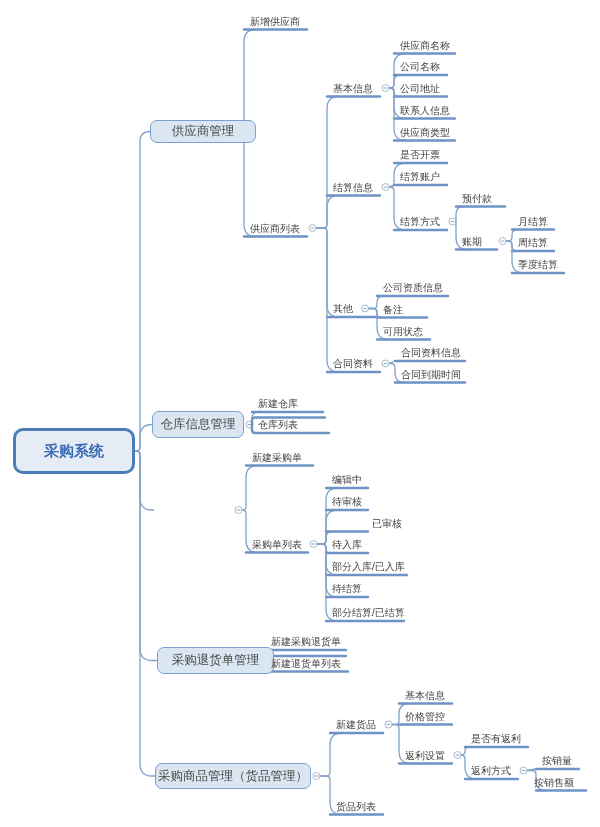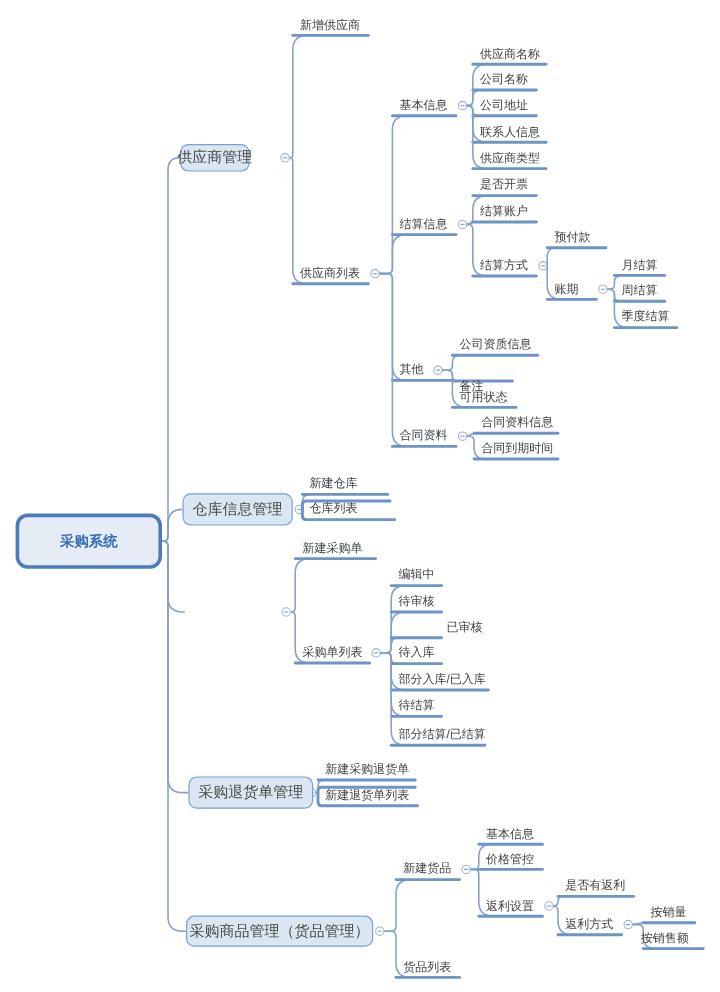--- a/index.html
+++ b/index.html
@@ -13,21 +13,21 @@
     position:absolute;white-space:nowrap;font-size:10px;line-height:12px;
     color:#3f3f3f;cursor:default;
   }
   .topic-box{
     position:absolute;box-sizing:border-box;display:flex;align-items:center;justify-content:center;
     white-space:nowrap;font-size:12.5px;color:#4a4a44;
     background:#dbe6f3;border:1.5px solid #7aa0cf;border-radius:7px;cursor:default;
   }
   .topic-root{
     position:absolute;box-sizing:border-box;display:flex;align-items:center;justify-content:center;
-    white-space:nowrap;font-size:12px;font-weight:bold;color:#3a6cb4;
+    white-space:nowrap;font-size:15px;font-weight:bold;color:#3a6cb4;
     background:#e5ecf6;border:3px solid #4a7db9;border-radius:10px;cursor:default;
   }
 </style>
 </head>
 <body>
 
 <div id="canvas">
   <svg id="edges" width="600" height="827">
       <path d="M135 451 L136 451 Q140 451 140 447 L140 141.5 Q140 131.5 150 131.5" fill="none" stroke="#84a1c8" stroke-width="1.3"></path>
       <g>
@@ -186,58 +186,58 @@
       </g>
       <path d="M527 770.5 L536 769" fill="none" stroke="#84a1c8" stroke-width="1.3"></path>
       <line x1="536" y1="769" x2="579" y2="769" stroke="#6e93c6" stroke-width="2.4" stroke-linecap="round"></line>
       <path d="M527 770.5 L532 770.5 Q536 770.5 536 774.5 L536 780.5 Q536 790.5 546 790.5" fill="none" stroke="#84a1c8" stroke-width="1.3"></path>
       <line x1="536" y1="790.5" x2="586" y2="790.5" stroke="#6e93c6" stroke-width="2.4" stroke-linecap="round"></line>
       <path d="M320.5 776 L326 776 Q330 776 330 780 L330 802.5 Q330 814.5 342 814.5" fill="none" stroke="#84a1c8" stroke-width="1.3"></path>
       <line x1="330" y1="814.5" x2="383" y2="814.5" stroke="#6e93c6" stroke-width="2.4" stroke-linecap="round"></line>
     </svg>
   <div id="nodes">
       <div class="topic-root" style="left: 13px; top: 428px; width: 122px; height: 46px;">采购系统</div>
-      <div class="topic-box" style="left: 150px; top: 120px; width: 58px; height: 23px;">供应商管理</div>
+      <div class="topic-box" style="left: 150px; top: 120px; width: 106px; height: 23px;">供应商管理</div>
       <div class="topic-text" style="left: 250px; top: 15.5px;">新增供应商</div>
       <div class="topic-text" style="left: 250px; top: 222.5px;">供应商列表</div>
       <div class="topic-text" style="left: 333px; top: 82.5px;">基本信息</div>
       <div class="topic-text" style="left: 400px; top: 39.5px;">供应商名称</div>
       <div class="topic-text" style="left: 400px; top: 61px;">公司名称</div>
       <div class="topic-text" style="left: 400px; top: 82.5px;">公司地址</div>
       <div class="topic-text" style="left: 400px; top: 104.5px;">联系人信息</div>
       <div class="topic-text" style="left: 400px; top: 126.5px;">供应商类型</div>
       <div class="topic-text" style="left: 333px; top: 181.5px;">结算信息</div>
       <div class="topic-text" style="left: 400px; top: 149px;">是否开票</div>
       <div class="topic-text" style="left: 400px; top: 171px;">结算账户</div>
       <div class="topic-text" style="left: 400px; top: 216px;">结算方式</div>
       <div class="topic-text" style="left: 462px; top: 192.5px;">预付款</div>
       <div class="topic-text" style="left: 462px; top: 235.5px;">账期</div>
       <div class="topic-text" style="left: 518px; top: 215.5px;">月结算</div>
       <div class="topic-text" style="left: 518px; top: 237px;">周结算</div>
       <div class="topic-text" style="left: 518px; top: 259px;">季度结算</div>
       <div class="topic-text" style="left: 333px; top: 303px;">其他</div>
       <div class="topic-text" style="left: 383px; top: 282px;">公司资质信息</div>
-      <div class="topic-text" style="left: 383px; top: 303.5px; margin-top: 13px;">备注</div>
+      <div class="topic-text" style="left: 383px; top: 303.5px;">备注</div>
       <div class="topic-text" style="left: 383px; top: 325.5px;">可用状态</div>
       <div class="topic-text" style="left: 333px; top: 358px;">合同资料</div>
       <div class="topic-text" style="left: 401px; top: 347px;">合同资料信息</div>
       <div class="topic-text" style="left: 401px; top: 368.5px;">合同到期时间</div>
       <div class="topic-box" style="left: 152px; top: 411px; width: 92px; height: 27px;">仓库信息管理</div>
       <div class="topic-text" style="left: 258px; top: 398px;">新建仓库</div>
       <div class="topic-text" style="left: 258px; top: 419px;">仓库列表</div>
       <div class="topic-text" style="left: 252px; top: 451.5px;">新建采购单</div>
       <div class="topic-text" style="left: 252px; top: 538.5px;">采购单列表</div>
       <div class="topic-text" style="left: 332px; top: 474px;">编辑中</div>
       <div class="topic-text" style="left: 332px; top: 496px;">待审核</div>
       <div class="topic-text" style="left: 332px; top: 517.5px; margin-left: 40px;">已审核</div>
       <div class="topic-text" style="left: 332px; top: 539px;">待入库</div>
       <div class="topic-text" style="left: 332px; top: 561px;">部分入库/已入库</div>
       <div class="topic-text" style="left: 332px; top: 583px;">待结算</div>
       <div class="topic-text" style="left: 332px; top: 607px;">部分结算/已结算</div>
-      <div class="topic-box" style="left: 157px; top: 647px; width: 104px; height: 27px;">采购退货单管理</div>
+      <div class="topic-box" style="left: 157px; top: 647px; width: 117px; height: 27px;">采购退货单管理</div>
       <div class="topic-text" style="left: 271px; top: 636px;">新建采购退货单</div>
       <div class="topic-text" style="left: 271px; top: 657.5px;">新建退货单列表</div>
       <div class="topic-box" style="left: 155px; top: 763px; width: 156px; height: 26px;">采购商品管理（货品管理）</div>
       <div class="topic-text" style="left: 336px; top: 719px;">新建货品</div>
       <div class="topic-text" style="left: 405px; top: 689.5px;">基本信息</div>
       <div class="topic-text" style="left: 405px; top: 710.5px;">价格管控</div>
       <div class="topic-text" style="left: 405px; top: 749.5px;">返利设置</div>
       <div class="topic-text" style="left: 471px; top: 733px;">是否有返利</div>
       <div class="topic-text" style="left: 471px; top: 765px;">返利方式</div>
       <div class="topic-text" style="left: 542px; top: 755px;">按销量</div>

